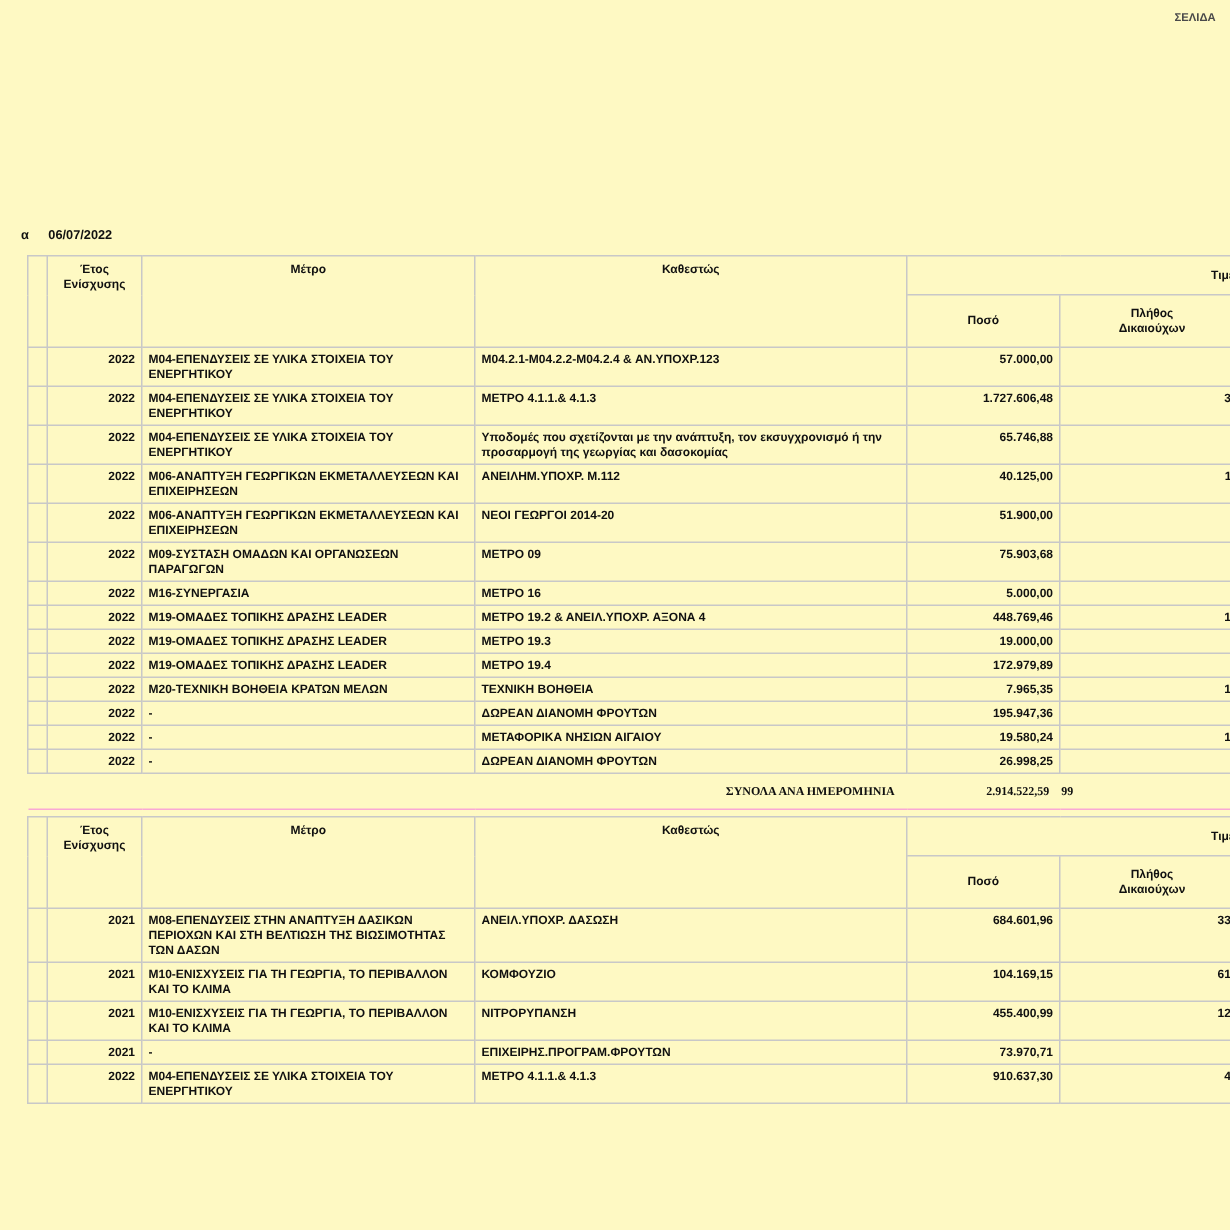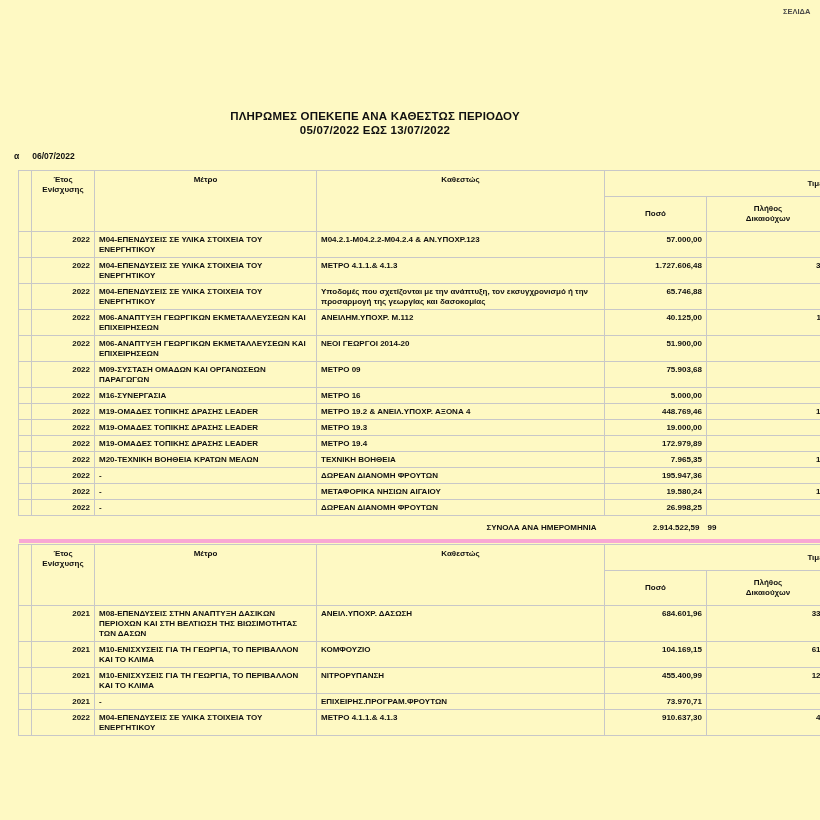--- a/index.html
+++ b/index.html
@@ -73,41 +73,38 @@
     line-height: 10px;
     vertical-align: top;
     padding: 3px 4px 2px 4px;
     word-wrap: break-word;
   }
   td.cell-year { text-align: right; padding-right: 5px; }
   td.cell-amount { text-align: right; padding-right: 7px; }
   td.cell-count { text-align: right; padding-right: 10px; }
   .payments-table tfoot td {
     border: none;
-    border-bottom: 4px solid #f9a8d4;
+    border-bottom: 1px solid #f9a8d4;
     font-size: 8px;
     height: 21px;
     vertical-align: middle;
+    font-family: Liberation Serif, serif;
   }
   td.total-label { text-align: right; padding-right: 8px; }
   td.total-amount { text-align: right; padding-right: 7px; }
   td.total-count { padding-right: 10px; }
 </style>
 </head>
 <body>
 
 <div class="page">
 
   <span class="page-label">ΣΕΛΙΔΑ</span>
 
 
-  <div class="title-block">
-    <div>ΠΛΗΡΩΜΕΣ ΟΠΕΚΕΠΕ ΑΝΑ ΚΑΘΕΣΤΩΣ ΠΕΡΙΟΔΟΥ</div>
-    <div>05/07/2022 ΕΩΣ 13/07/2022</div>
-  </div>
 
   <div id="tables">
   <div class="table-section section-0">
     <div class="date-row">
       <span class="date-prefix">α</span><span class="date-value">06/07/2022</span>
     </div>
     <table class="payments-table">
       <colgroup>
         <col style="width:13px">
             <col style="width:63px">

